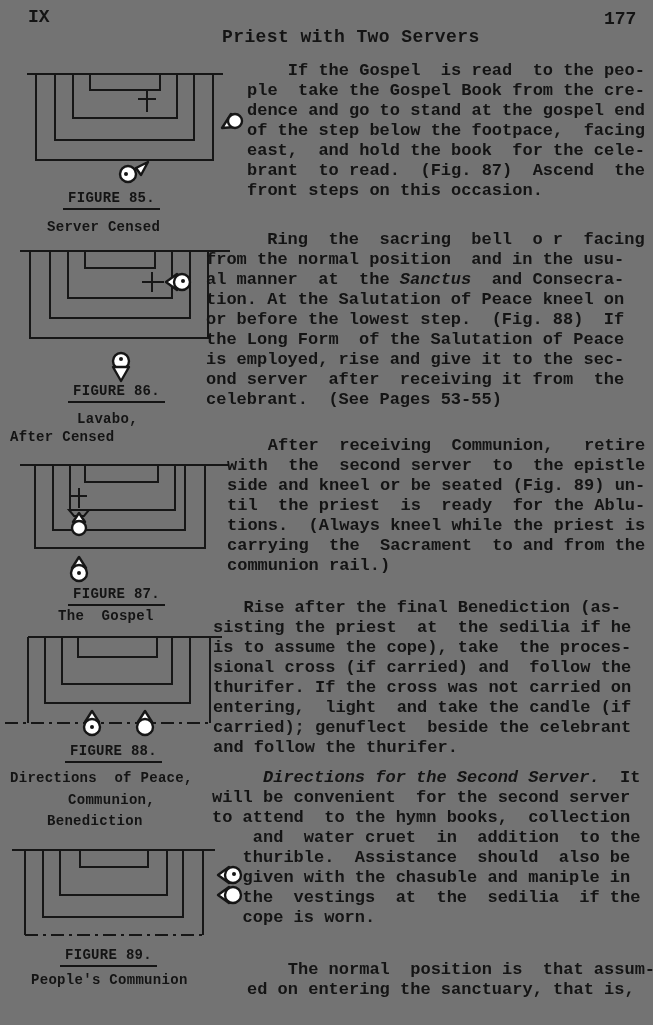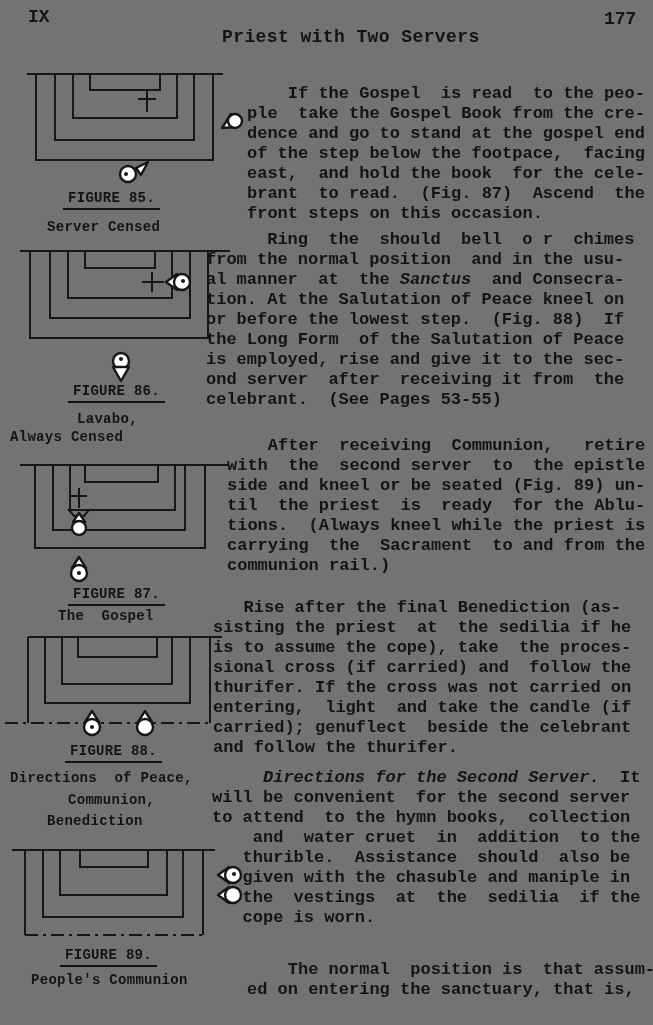--- a/index.html
+++ b/index.html
@@ -75,21 +75,21 @@
       <circle class="dot" cx="183" cy="35" r="2"></circle>
     </g>
     <g>
       <circle cx="121" cy="115" r="8"></circle>
       <circle class="dot" cx="121" cy="113" r="2"></circle>
       <polygon points="113,121 129,121 121,135"></polygon>
     </g>
   </svg>
   <div class="abs cap" style="left:73px;top:382px;"><span class="cap-label">FIGURE 86.</span></div>
   <div class="abs cap" style="left:77px;top:410px;">Lavabo,</div>
-  <div class="abs cap" style="left:10px;top:428px;">Always Censed</div>
+  <div class="abs cap" style="left:10px;top:428px;">After Censed</div>
 
   <svg style="left:0;top:458px;" width="250" height="128" viewBox="0 0 250 128">
     <path d="M20 7 H228"></path>
     <path d="M85 7 V24 H158 V7"></path>
     <path d="M70 7 V52 H175 V7"></path>
     <path d="M53 7 V72 H185 V7"></path>
     <path d="M35 7 V90 H205 V7"></path>
     <g>
       <path d="M79 30 V50"></path>
         <path d="M71 38 H87"></path>
@@ -147,29 +147,29 @@
       <circle class="dot" cx="234" cy="32" r="2"></circle>
     </g>
     <g>
       <polygon points="218,53 229,45 229,61"></polygon>
       <circle cx="233" cy="53" r="8"></circle>
     </g>
   </svg>
   <div class="abs cap" style="left:65px;top:946px;"><span class="cap-label">FIGURE 89.</span></div>
   <div class="abs cap" style="left:7px;top:971px;margin-left:24px;">People's Communion</div>
 
-  <div class="abs para" style="left:247px;top:84px;font-family:Liberation Mono, monospace;"><span>    If the Gospel  is read  to the peo-
+  <div class="abs para" style="left:247px;top:61px;font-family:Liberation Mono, monospace;"><span>    If the Gospel  is read  to the peo-
 ple  take the Gospel Book from the cre-
 dence and go to stand at the gospel end
 of the step below the footpace,  facing
 east,  and hold the book  for the cele-
 brant  to read.  (Fig. 87)  Ascend  the
 front steps on this occasion.</span><i></i><span></span></div>
 
-  <div class="abs para" style="left:206px;top:230px;"><span>      Ring  the  should  bell  o r  chimes
+  <div class="abs para" style="left:206px;top:230px;"><span>      Ring  the  sacring  bell  o r  facing
 from the normal position  and in the usu-
 al manner  at  the </span><i>Sanctus</i><span>  and Consecra-
 tion. At the Salutation of Peace kneel on
 or before the lowest step.  (Fig. 88)  If
 the Long Form  of the Salutation of Peace
 is employed, rise and give it to the sec-
 ond server  after  receiving it from  the
 celebrant.  (See Pages 53-55)</span></div>
 
   <div class="abs para" style="left:227px;top:436px;"><span>    After  receiving  Communion,   retire

